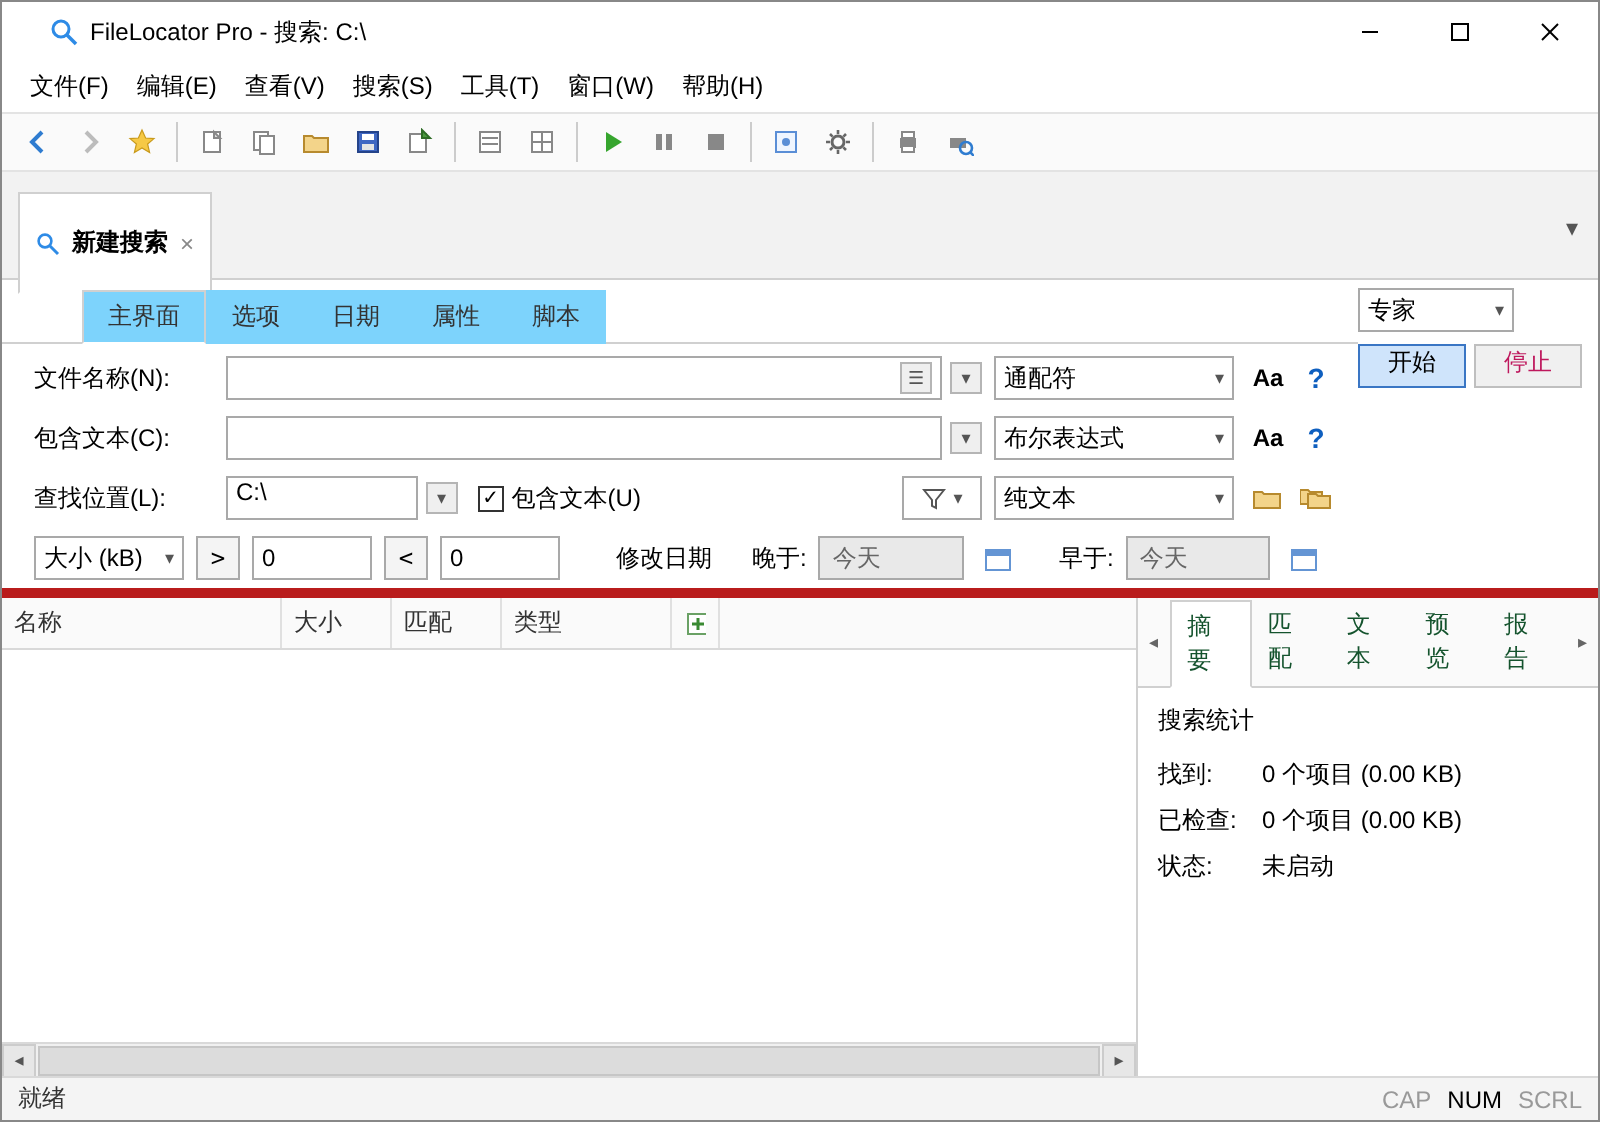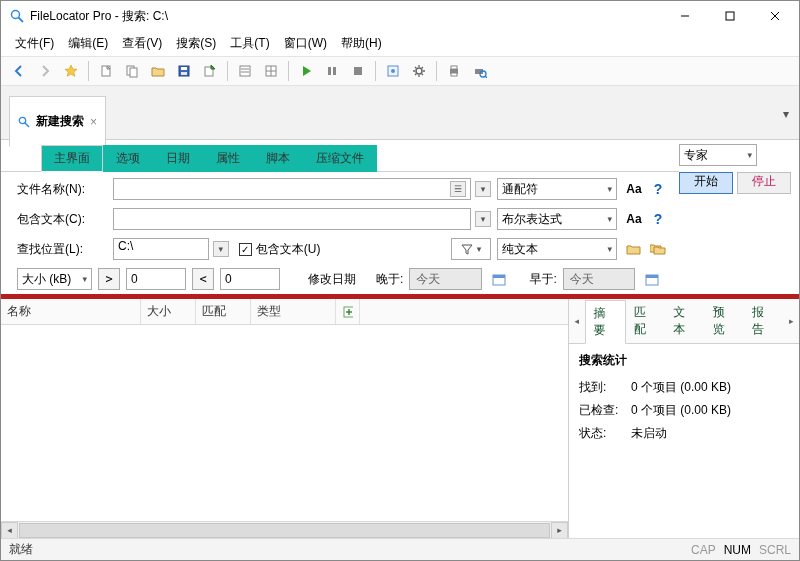--- a/index.html
+++ b/index.html
@@ -1,31 +1,31 @@
 <!DOCTYPE html>
 <html><head>
 <meta charset="utf-8">
 <style>
 *{box-sizing:border-box;font-family:"Microsoft YaHei","Segoe UI",Tahoma,sans-serif;font-size:12px}
 html,body{margin:0;padding:0;height:100%}
 body{background:#fff;display:flex;flex-direction:column;width:800px;height:561px;border:1px solid #888;overflow:hidden}
-.titlebar{display:flex;align-items:center;height:30px;padding:0 2px 0 9px;background:#fff}
+.titlebar{display:flex;align-items:center;height:30px;padding:0 2px 0 24px;background:#fff}
 .titlebar .title{flex:1;color:#000}
 .winbtn{width:45px;height:30px;display:flex;align-items:center;justify-content:center;color:#000}
 .menubar{display:flex;gap:2px;padding:2px 8px;color:#000}
 .menubar span{padding:2px 6px}
 .toolbar{display:flex;align-items:center;gap:2px;padding:2px 6px;border-top:1px solid #e3e3e3;border-bottom:1px solid #e3e3e3;background:#fafafa}
 .tbtn{width:24px;height:24px;border:1px solid transparent;display:flex;align-items:center;justify-content:center;border-radius:2px}
 .tsep{width:1px;height:20px;background:#ccc;margin:0 3px}
 .tabstrip{display:flex;align-items:center;padding:2px 6px 0 8px;background:#f2f2f2;border-bottom:1px solid #d0d0d0}
 .doc-tab{display:flex;align-items:center;gap:6px;padding:16px 8px;background:#fff;border:1px solid #d0d0d0;border-bottom:1px solid #fff;position:relative;top:8px}
 .tab-x{color:#888;font-family:Arial}
 .left{flex:1;display:flex;flex-direction:column;min-width:0}
 .subtabs{display:flex;gap:0;padding:4px 6px 0 40px;border-bottom:1px solid #d0d0d0;background:#fff}
-.subtab{padding:4px 12px;border:1px solid transparent;color:#333;position:relative;top:1px;background:#14b8a6}
+.subtab{padding:4px 12px;border:1px solid transparent;color:#333;position:relative;top:1px;background:#7dd3fc}
 .subtab.active{border:1px solid #d0d0d0;border-bottom:1px solid #fff}
 .form{padding:6px 10px 4px 16px;display:grid;grid-template-columns:90px 1fr auto auto;row-gap:8px;column-gap:6px;align-items:center}
 .lbl{color:#000}
 .fld{display:flex;align-items:center;gap:4px}
 .txt{flex:1;height:22px;border:1px solid #a9a9a9;background:#fff;padding:0 4px}
 .cbtn{width:16px;height:16px;background:#efefef;border:1px solid #b5b5b5;display:flex;align-items:center;justify-content:center;font-size:9px;color:#555}
 .sel{height:22px;border:1px solid #a9a9a9;background:#fff;padding:0 4px;min-width:120px;display:flex;align-items:center;justify-content:space-between}
 .icnsm{width:22px;height:22px;display:flex;align-items:center;justify-content:center;border:1px solid transparent}
 .q{color:#0f5fbf;font-weight:bold;font-size:14px}
 .topright{display:flex;gap:6px;align-items:center}
@@ -43,21 +43,21 @@
 .gh{padding:4px 6px;border-right:1px solid #e0e0e0;color:#333;display:flex;align-items:center;min-width:0}
 .gridbody{flex:1;background:#fff;overflow:auto}
 .hscroll{height:17px;background:#f0f0f0;border-top:1px solid #d9d9d9;display:flex;align-items:center}
 .hscroll .sbtn{width:17px;height:17px;background:#e7e7e7;border:1px solid #ccc;display:flex;align-items:center;justify-content:center;font-size:9px;color:#555}
 .rpanel{width:230px;display:flex;flex-direction:column;min-width:0}
 .rtabs{display:flex;align-items:center;background:#fafafa;border-bottom:1px solid #d0d0d0}
 .rnav{width:16px;height:24px;display:flex;align-items:center;justify-content:center;color:#666;font-size:9px}
 .rtab{padding:4px 8px;color:#14532d}
 .rtab.active{background:#fff;border:1px solid #d0d0d0;border-bottom:1px solid #fff;position:relative;top:1px}
 .rbody{flex:1;padding:8px 10px;background:#fff;overflow:auto}
-.rtitle{font-weight:bold;margin-bottom:10px}
+.rtitle{font-weight:normal;margin-bottom:10px}
 .stat{display:flex;margin:6px 0}
 .stat .k{width:52px;color:#000}
 .status{height:22px;border-top:1px solid #d9d9d9;display:flex;align-items:center;padding:0 8px;background:#f4f4f4;color:#333;justify-content:space-between}
 .caps{display:flex;gap:8px}
 .caps span{color:#999}
 .caps .on{color:#000000}
 svg{display:block}
 .chk{width:13px;height:13px;border:1px solid #333;display:inline-flex;align-items:center;justify-content:center;font-size:10px;margin-right:4px;background:#fff}
 .flex1{flex:1}
 .right-col{display:flex;flex-direction:column;gap:6px;padding:4px 8px 0 0}
@@ -227,21 +227,20 @@
 </div>
 
 <div class="mainrow">
   <div class="left">
     <div class="subtabs">
       <div class="subtab active">主界面</div>
       <div class="subtab">选项</div>
       <div class="subtab">日期</div>
       <div class="subtab">属性</div>
       <div class="subtab">脚本</div>
-      <div class="subtab">压缩文件</div>
     </div>
 
     <div class="form">
       <div class="lbl">文件名称(N):</div>
       <div class="fld">
         <div class="txt" style="display:flex;align-items:center;justify-content:flex-end">
           <span class="cbtn">☰</span>
         </div>
         <span class="cbtn">▾</span>
       </div>

